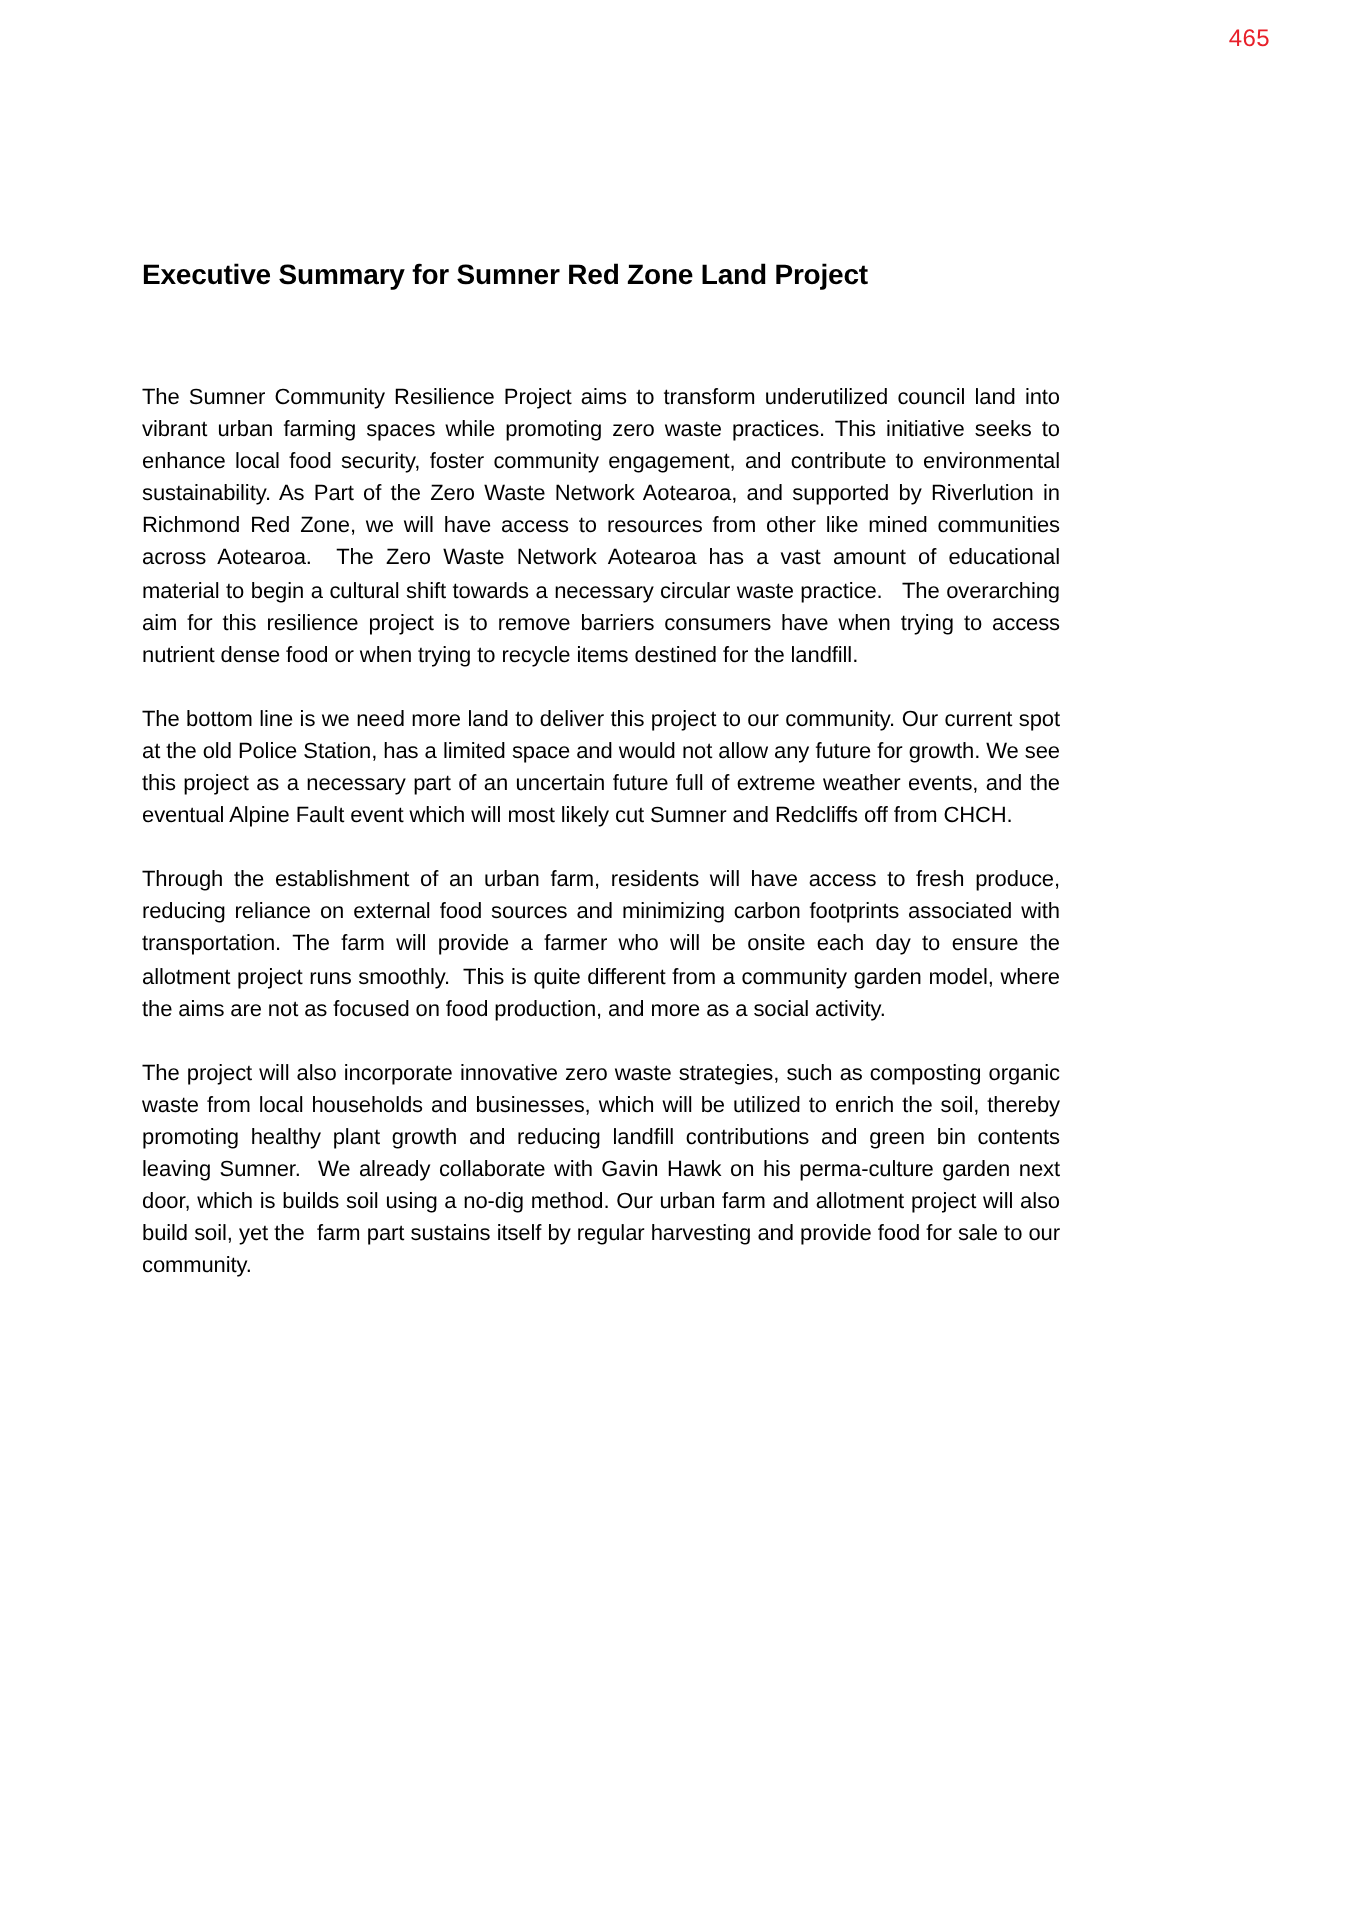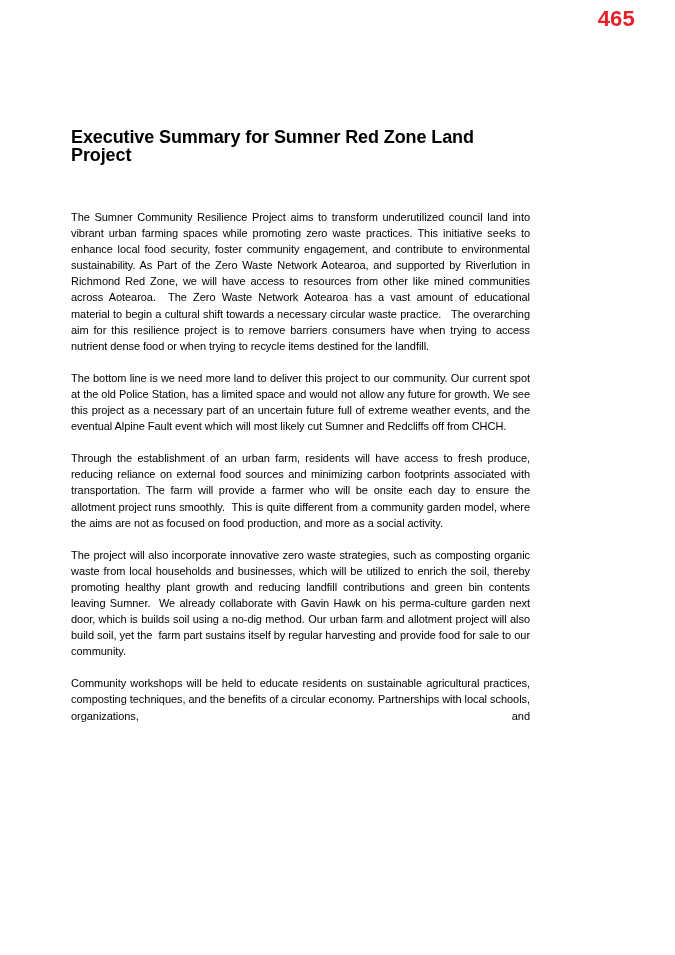--- a/index.html
+++ b/index.html
@@ -21,39 +21,39 @@
     position: absolute;
     inset: 0;
     background: #ffffff;
   }
 
   .page-number {
     position: absolute;
     top: 8px;
     right: 40px;
     font-family: "Liberation Sans", sans-serif;
-    font-size: 22px;
-    font-weight: bold;
+    font-size: 12px;
+    font-weight: normal;
     letter-spacing: 0.2px;
     line-height: 22px;
     text-align: right;
     white-space: nowrap;
     margin-left: 23px;
   }
 
   .content {
     position: absolute;
     left: 71px;
     top: 128px;
     width: 459px;
   }
 
   .doc-title {
     font-family: "Liberation Sans", sans-serif;
-    font-size: 18px;
+    font-size: 14px;
     font-weight: bold;
     line-height: 18px;
     margin: 0 0 0 0;
     text-align: left;
     letter-spacing: -0.1px;
   }
 
   .body-block {
     margin-top: 45px;
   }
@@ -89,17 +89,16 @@
 
   <div class="content">
 
     <h1 class="doc-title">Executive Summary for Sumner Red Zone Land Project</h1>
 
     <div class="body-block">
       <p class="para">The Sumner Community Resilience Project aims to transform underutilized council land into vibrant urban farming spaces while promoting zero waste practices. This initiative seeks to enhance local food security, foster community engagement, and contribute to environmental sustainability. As Part of the Zero Waste Network Aotearoa, and supported by Riverlution in Richmond Red Zone, we will have access to resources from other like mined communities across Aotearoa.  The Zero Waste Network Aotearoa has a vast amount of educational material to begin a cultural shift towards a necessary circular waste practice.   The overarching aim for this resilience project is to remove barriers consumers have when trying to access nutrient dense food or when trying to recycle items destined for the landfill.</p>
       <p class="para">The bottom line is we need more land to deliver this project to our community. Our current spot at the old Police Station, has a limited space and would not allow any future for growth. We see this project as a necessary part of an uncertain future full of extreme weather events, and the eventual Alpine Fault event which will most likely cut Sumner and Redcliffs off from CHCH.</p>
       <p class="para">Through the establishment of an urban farm, residents will have access to fresh produce, reducing reliance on external food sources and minimizing carbon footprints associated with transportation. The farm will provide a farmer who will be onsite each day to ensure the allotment project runs smoothly.  This is quite different from a community garden model, where the aims are not as focused on food production, and more as a social activity.</p>
       <p class="para">The project will also incorporate innovative zero waste strategies, such as composting organic waste from local households and businesses, which will be utilized to enrich the soil, thereby promoting healthy plant growth and reducing landfill contributions and green bin contents leaving Sumner.  We already collaborate with Gavin Hawk on his perma-culture garden next door, which is builds soil using a no-dig method. Our urban farm and allotment project will also build soil, yet the  farm part sustains itself by regular harvesting and provide food for sale to our community.</p>
-      <p class="para force-justify-last">Community workshops will be held to educate residents on sustainable agricultural practices, composting techniques, and the benefits of a circular economy. Partnerships with local schools, organizations, and</p>
     </div>
 
   </div>
 </div>
 
 </body></html>

